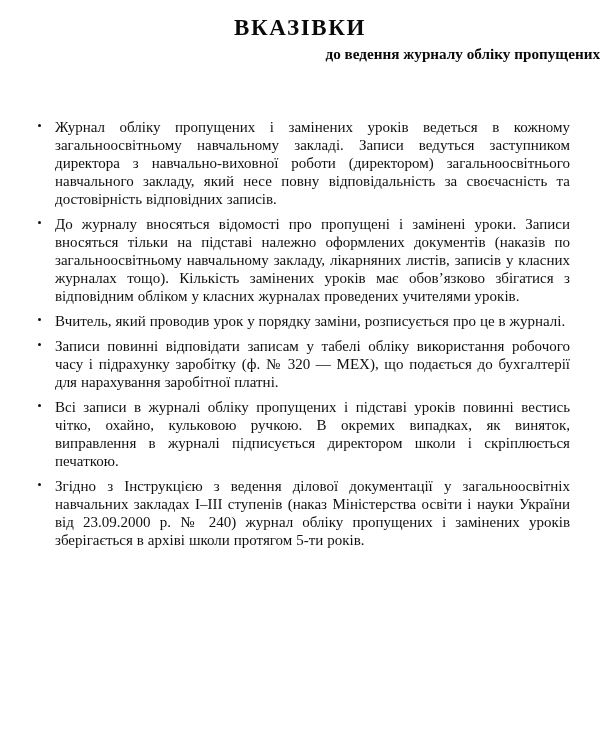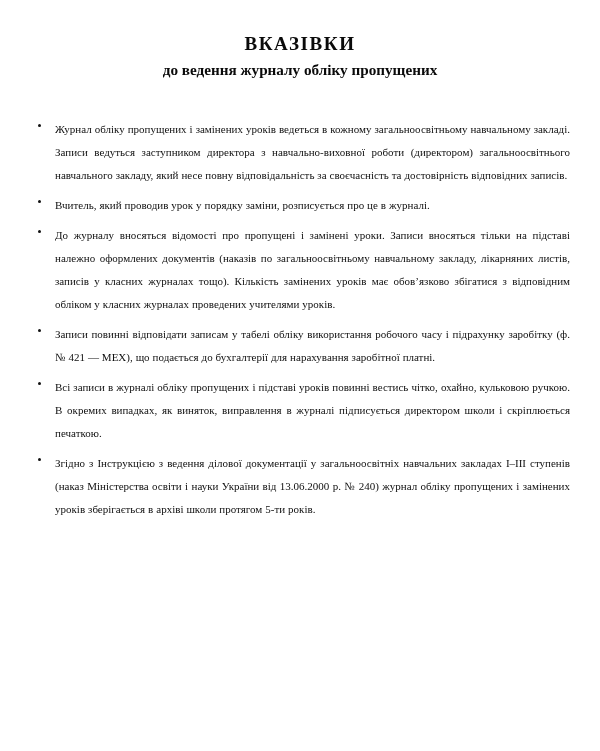--- a/index.html
+++ b/index.html
@@ -26,34 +26,35 @@
     box-sizing: border-box;
   }
 
   
   .title-block {
     padding-top: 18px;
     text-align: center;
   }
 
   .doc-title {
-    font-size: 19px;
+    font-size: 23px;
     font-weight: bold;
     letter-spacing: 1.6px;
     line-height: 20px;
-    margin: 16px 0 6px 0;
+    margin: 0 0 6px 0;
     color: #0a0a0a;
   }
 
   .doc-subtitle {
     font-size: 15.2px;
     font-weight: bold;
     line-height: 19px;
     margin: 0;
     color: #0a0a0a;
+    text-align: right;
   }
 
   .doc-subtitle .sub-line {
     display: block;
   }
 
   
   .instructions {
     margin: 0;
     padding: 0;
@@ -61,22 +62,22 @@
     position: absolute;
     top: 118px;
     left: 34px;
     width: 536px;
   }
 
   .instruction-item {
     position: relative;
     padding-left: 21px;
     margin-bottom: 7px;
-    font-size: 11px;
-    line-height: 23px;
+    font-size: 15px;
+    line-height: 18px;
     text-align: justify;
     text-justify: inter-word;
     color: #101010;
     word-spacing: 0.2px;
   }
 
   .instruction-item:last-child {
     margin-bottom: 0;
   }
 
@@ -106,33 +107,33 @@
     </h2>
   </div>
 
   <ul class="instructions">
     <li class="instruction-item">
       <span class="bullet-marker"></span>
       <span class="instruction-text">Журнал обліку пропущених і замінених уроків ведеться в кожному загальноосвітньому навчальному закладі. Записи ведуться заступником директора з навчально-виховної роботи (директором) загальноосвітнього навчального закладу, який несе повну відповідальність за своєчасність та достовірність відповідних записів.</span>
     </li>
     <li class="instruction-item">
       <span class="bullet-marker"></span>
+      <span class="instruction-text">До журналу вносяться відомості про пропущені і замінені уроки. Записи вносяться тільки на підставі належно оформлених документів (наказів по загальноосвітньому навчальному закладу, лікарняних листів, записів у класних журналах тощо). Кількість замінених уроків має обов’язково збігатися з відповідним обліком у класних журналах проведених учителями уроків.</span>
+    </li>
+    <li class="instruction-item">
+      <span class="bullet-marker"></span>
       <span class="instruction-text">Вчитель, який проводив урок у порядку заміни, розписується про це в журналі.</span>
     </li>
     <li class="instruction-item">
       <span class="bullet-marker"></span>
-      <span class="instruction-text">До журналу вносяться відомості про пропущені і замінені уроки. Записи вносяться тільки на підставі належно оформлених документів (наказів по загальноосвітньому навчальному закладу, лікарняних листів, записів у класних журналах тощо). Кількість замінених уроків має обов’язково збігатися з відповідним обліком у класних журналах проведених учителями уроків.</span>
-    </li>
-    <li class="instruction-item">
-      <span class="bullet-marker"></span>
-      <span class="instruction-text">Записи повинні відповідати записам у табелі обліку використання робочого часу і підрахунку заробітку (ф. № 421 — МЕХ), що подається до бухгалтерії для нарахування заробітної платні.</span>
+      <span class="instruction-text">Записи повинні відповідати записам у табелі обліку використання робочого часу і підрахунку заробітку (ф. № 320 — МЕХ), що подається до бухгалтерії для нарахування заробітної платні.</span>
     </li>
     <li class="instruction-item">
       <span class="bullet-marker"></span>
       <span class="instruction-text">Всі записи в журналі обліку пропущених і підставі уроків повинні вестись чітко, охайно, кульковою ручкою. В окремих випадках, як виняток, виправлення в журналі підписується директором школи і скріплюється печаткою.</span>
     </li>
     <li class="instruction-item">
       <span class="bullet-marker"></span>
-      <span class="instruction-text">Згідно з Інструкцією з ведення ділової документації у загальноосвітніх навчальних закладах І–ІІІ ступенів (наказ Міністерства освіти і науки України від 13.06.2000 р. № 240) журнал обліку пропущених і замінених уроків зберігається в архіві школи протягом 5-ти років.</span>
+      <span class="instruction-text">Згідно з Інструкцією з ведення ділової документації у загальноосвітніх навчальних закладах І–ІІІ ступенів (наказ Міністерства освіти і науки України від 23.09.2000 р. № 240) журнал обліку пропущених і замінених уроків зберігається в архіві школи протягом 5-ти років.</span>
     </li>
   </ul>
 
 </div>
 
 </body></html>

